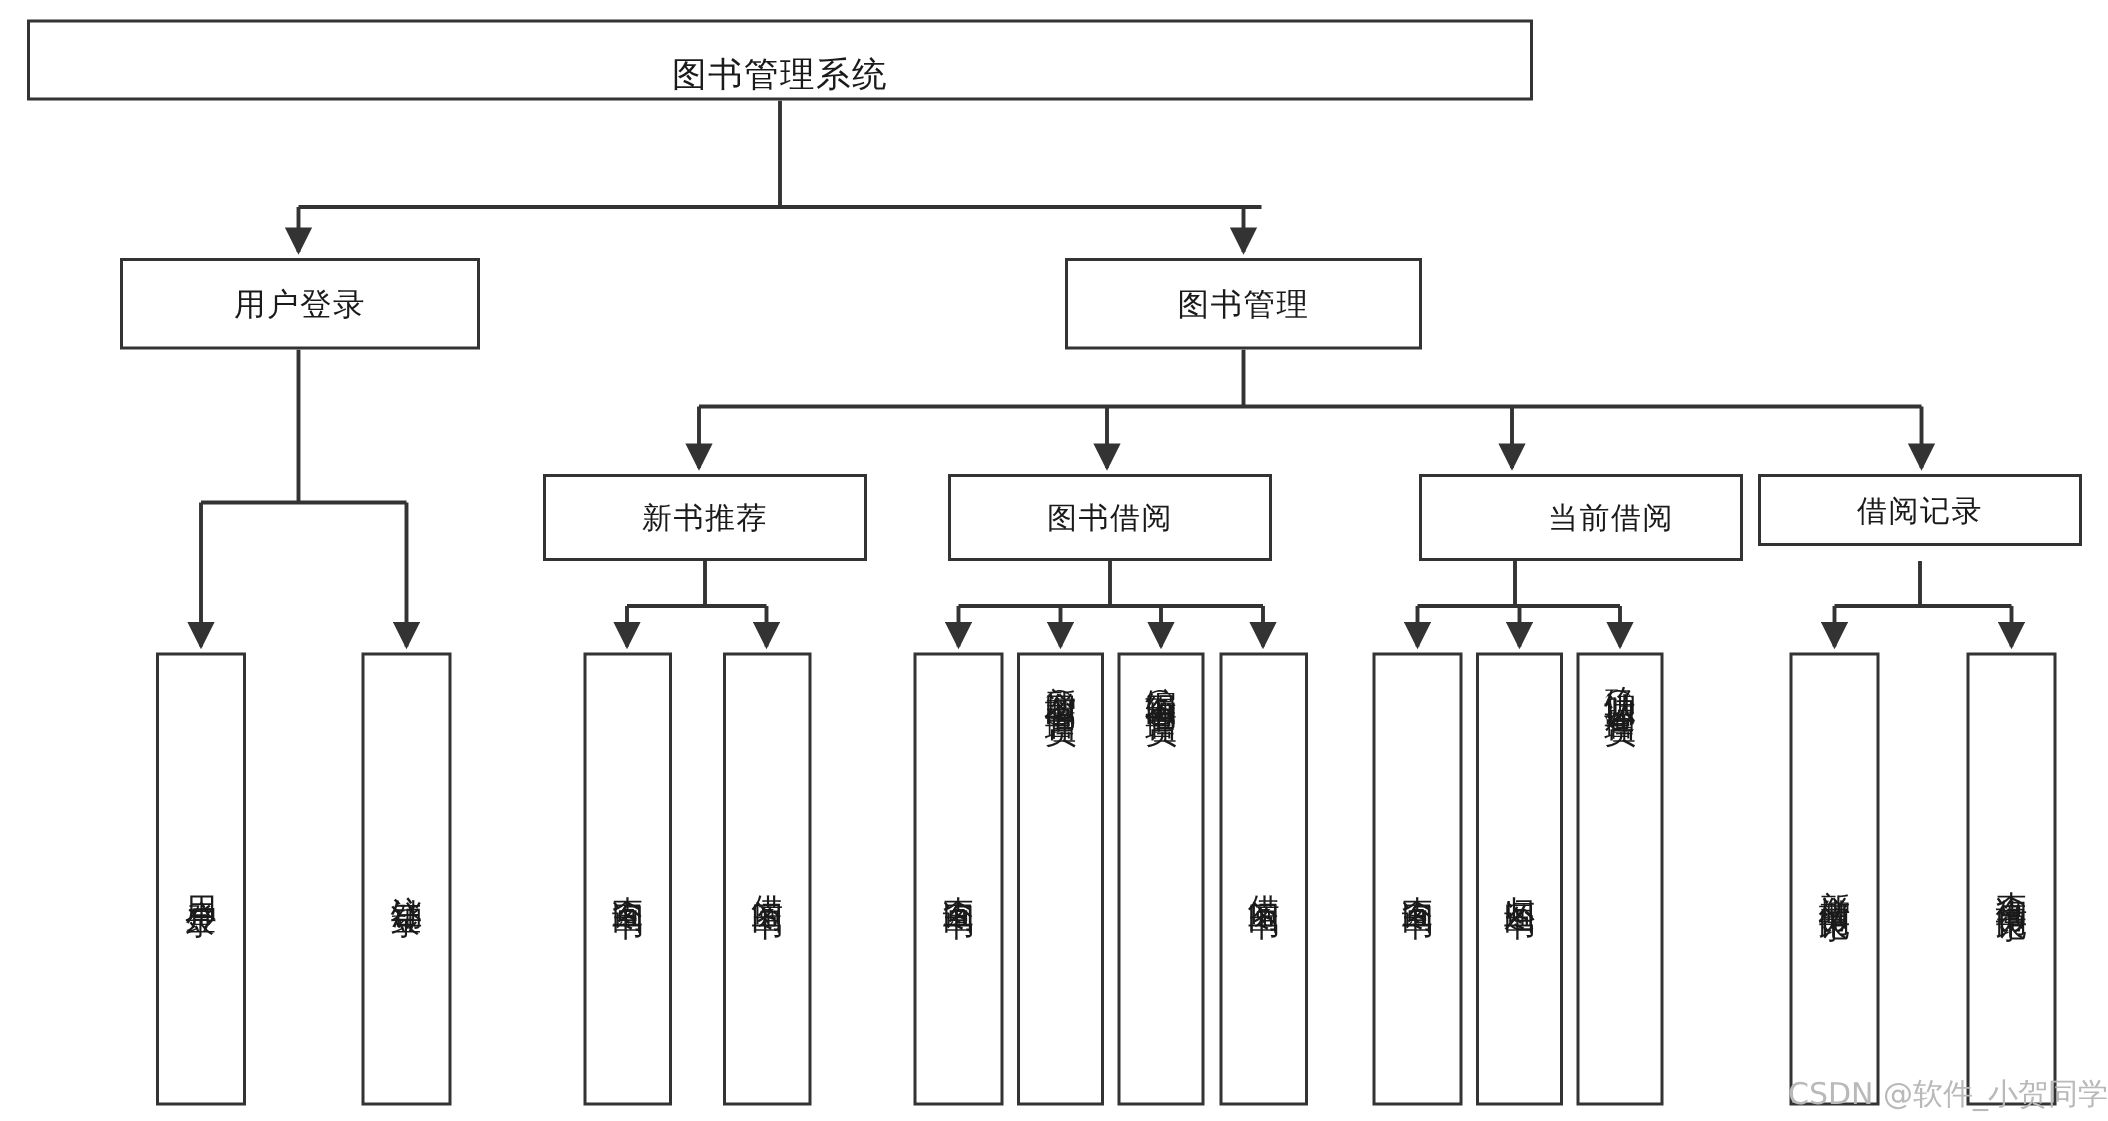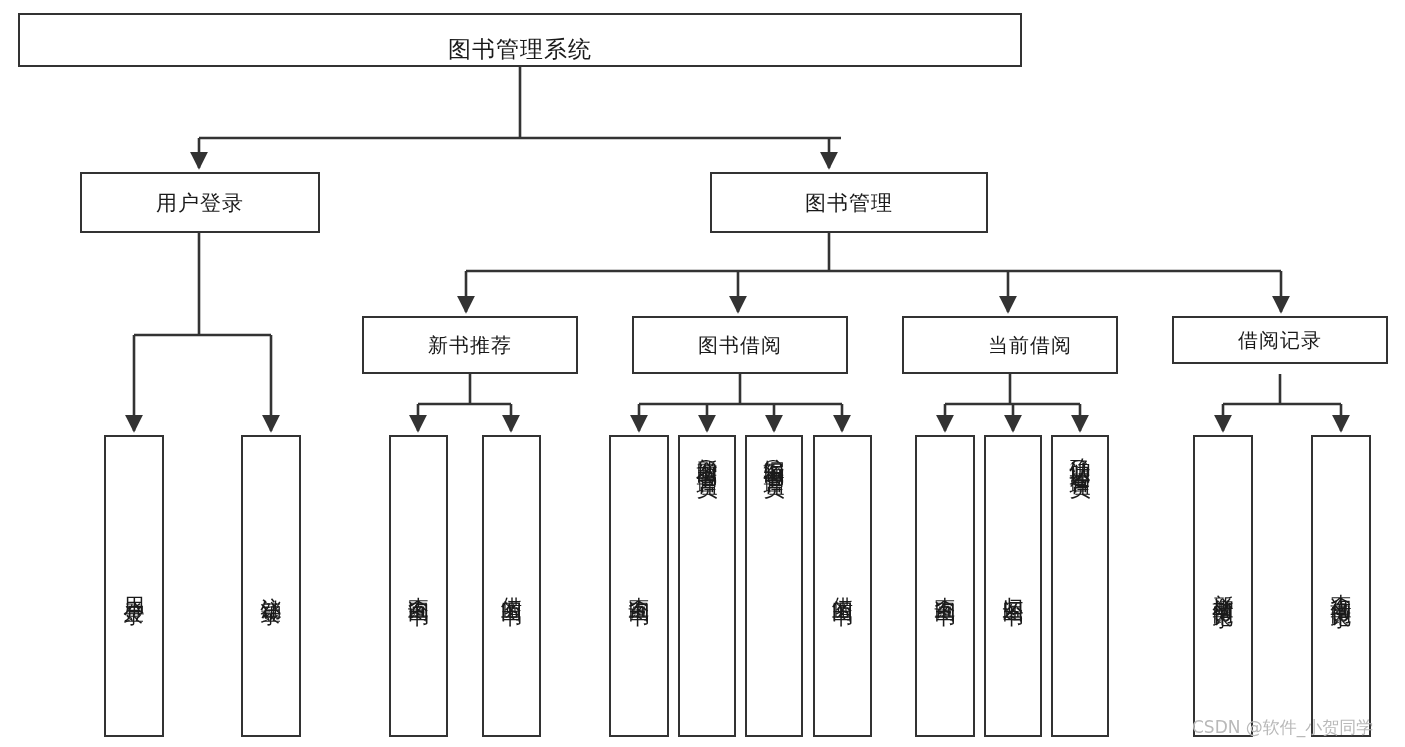--- a/index.html
+++ b/index.html
@@ -72,21 +72,21 @@
     justify-content: center;
   }
   .leaf-inner.top {
     align-items: flex-start;
     padding-top: 4px;
   }
   #watermark {
     position: absolute;
     left: 1192px;
     top: 716px;
-    font-size: 17px;
+    font-size: 20px;
     color: #b9b9b9;
     white-space: nowrap;
     z-index: 5;
     font-family: "DejaVu Sans", "Liberation Sans", sans-serif;
   }
 </style>
 </head>
 <body>
 
 <div id="canvas">
@@ -143,33 +143,33 @@
   </svg>
 
   <div class="node root" style="left:18px; top:13px; width:1004px; height:54px;">
     <span>图书管理系统</span>
   </div>
 
   <div class="node lvl1" style="left:80px; top:172px; width:240px; height:61px;">
     <span>用户登录</span>
   </div>
 
-  <div class="node lvl1" style="left:710px; top:172px; width:278px; height:61px;">
+  <div class="node lvl1" style="left:710px; top:172px; width:238px; height:61px;">
     <span>图书管理</span>
   </div>
 
   <div class="node lvl2" style="left:362px; top:316px; width:216px; height:58px;">
     <span>新书推荐</span>
   </div>
 
   <div class="node lvl2" style="left:632px; top:316px; width:216px; height:58px;">
     <span>图书借阅</span>
   </div>
 
-  <div class="node lvl2" style="left:902px; top:316px; width:216px; height:58px;padding-left:40px;">
+  <div class="node lvl2" style="left:946px; top:316px; width:216px; height:58px;padding-left:40px;">
     <span>当前借阅</span>
   </div>
 
   <div class="node lvl2" style="left:1172px; top:316px; width:216px; height:48px;">
     <span>借阅记录</span>
   </div>
 
   <div class="node leaf" style="left:104px; top:435px; width:60px; height:302px;">
     <span class="leaf-inner">
         <span class="vtext">用户登录</span>

